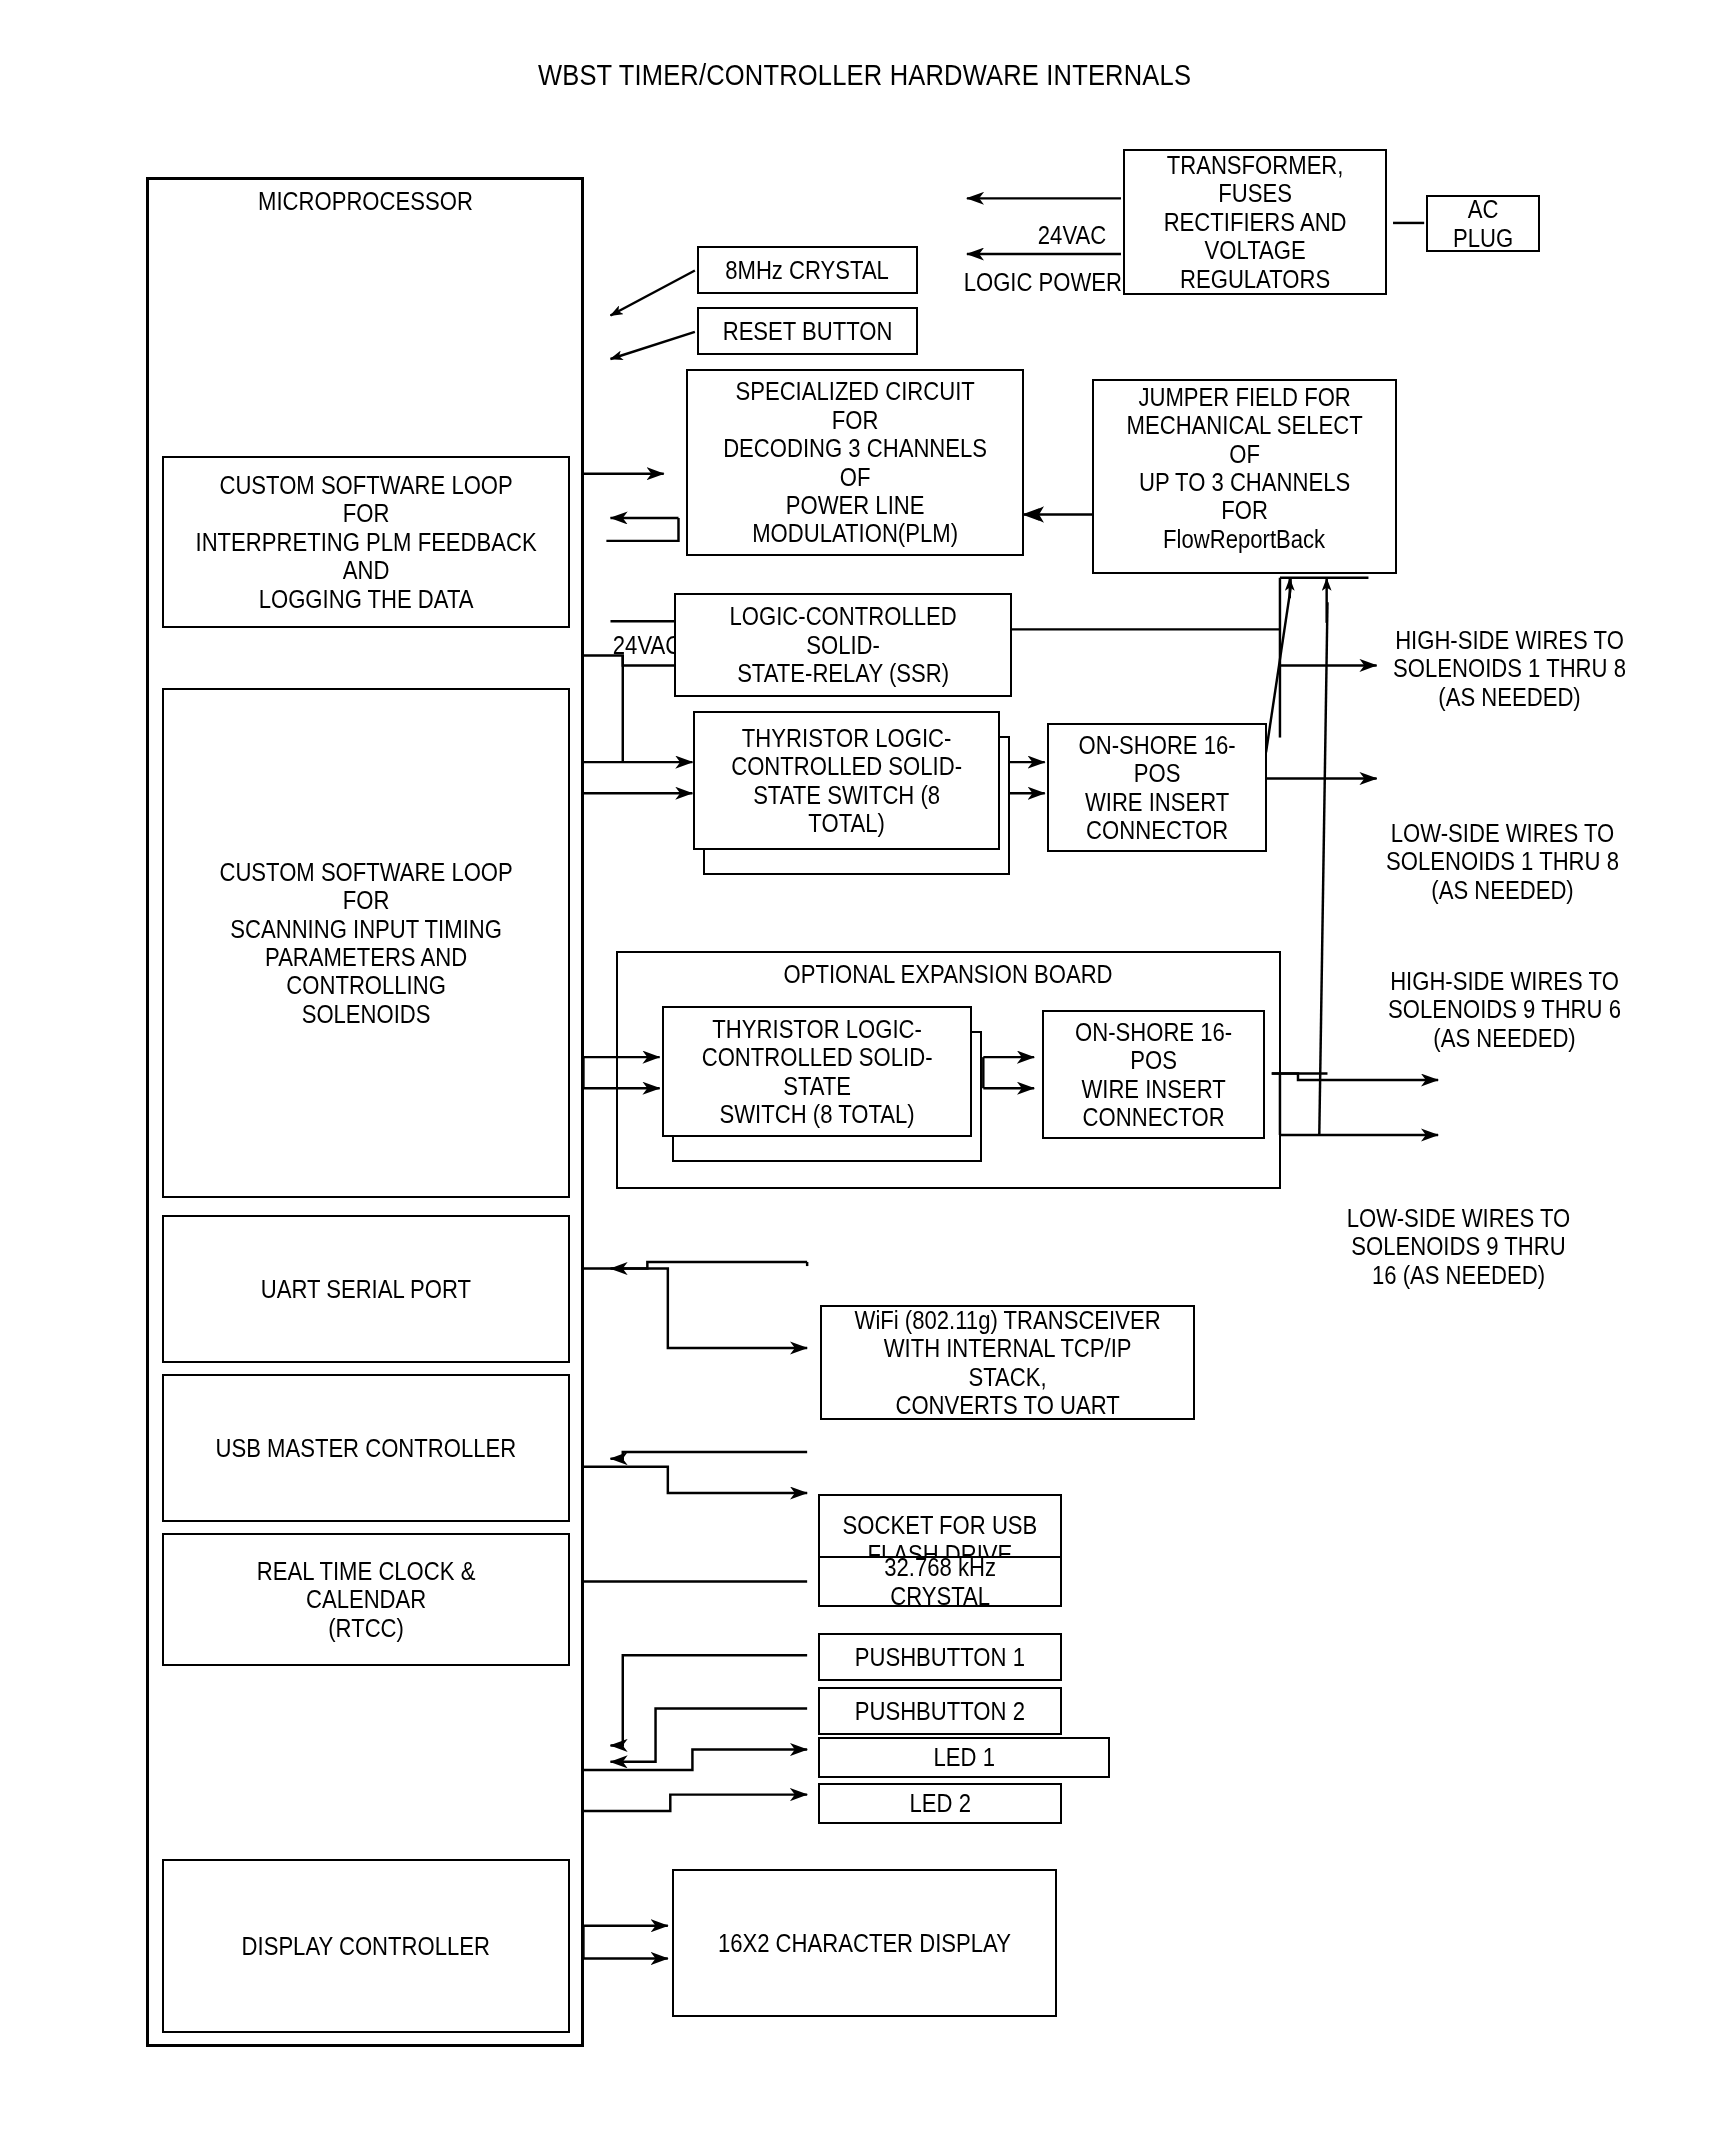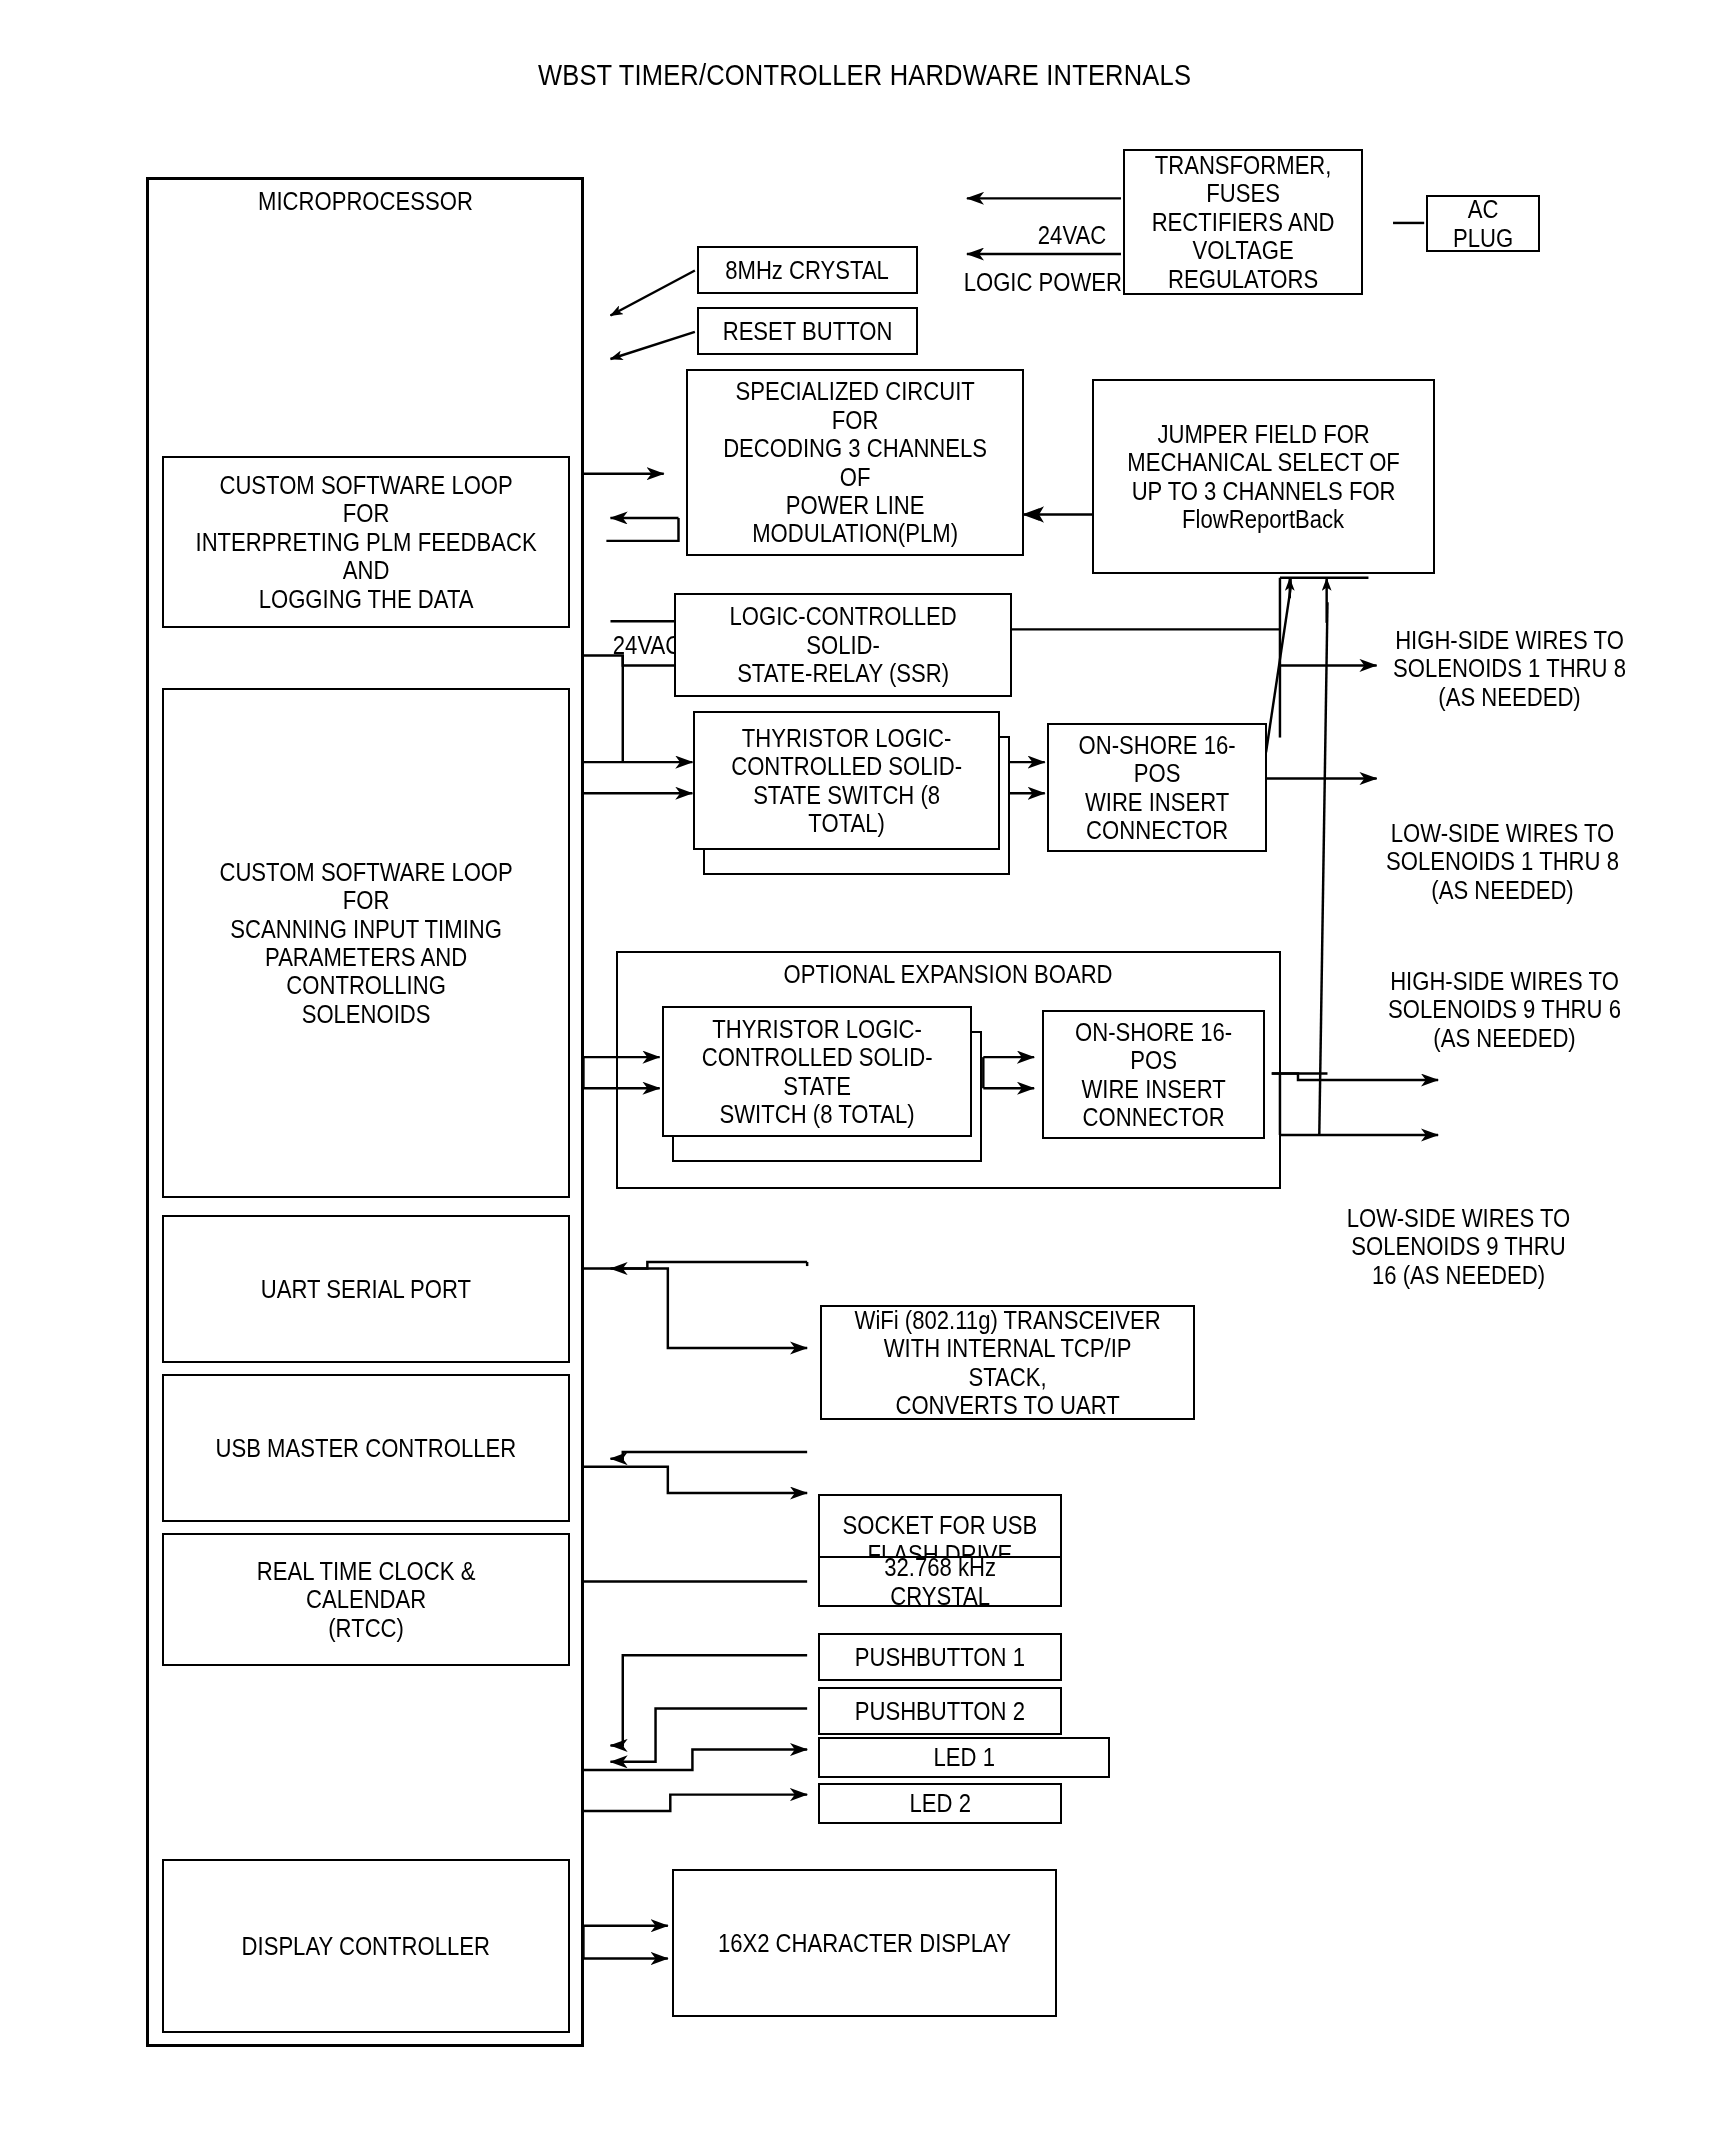--- a/index.html
+++ b/index.html
@@ -147,21 +147,21 @@
   <div class="bx" style="left:162px;top:1533px;width:408px;height:133px;">
     <span style="white-space:pre-line">REAL TIME CLOCK &amp; CALENDAR
 (RTCC)</span>
   </div>
 
 
   <div class="bx" style="left:162px;top:1859px;width:408px;height:174px;">
     <span style="white-space:pre-line">DISPLAY CONTROLLER</span>
   </div>
 
-  <div class="bx" style="left:1123px;top:149px;width:240px;height:146px;">
+  <div class="bx" style="left:1123px;top:149px;width:264px;height:146px;">
     <span style="white-space:pre-line">TRANSFORMER, FUSES
 RECTIFIERS AND
 VOLTAGE REGULATORS</span>
   </div>
 
   <div class="bx" style="left:1426px;top:195px;width:114px;height:57px;">
     <span>AC PLUG</span>
   </div>
 
   <div class="lbl" style="left:1027px;top:164px;width:90px;">
@@ -180,21 +180,21 @@
     <span>RESET BUTTON</span>
   </div>
 
   <div class="bx" style="left:674px;top:369px;width:338px;height:187px;margin-left:12px;">
     <span style="white-space:pre-line">SPECIALIZED CIRCUIT FOR
 DECODING 3 CHANNELS OF
 POWER LINE
 MODULATION(PLM)</span>
   </div>
 
-  <div class="bx" style="left:1092px;top:379px;width:343px;height:195px;flex-direction:column;justify-content:center;">
+  <div class="bx" style="left:1092px;top:379px;width:305px;height:195px;flex-direction:column;justify-content:flex-start;">
     <span style="white-space:pre-line">JUMPER FIELD FOR
 MECHANICAL SELECT OF
 UP TO 3 CHANNELS FOR</span>
     <span class="mix">FlowReportBack</span>
   </div>
   <svg style="position:absolute;left:1008px;top:498px;width:90px;height:33px" viewBox="0 0 110 40">
     <g stroke="#000" stroke-width="3" fill="none">
       <line x1="105" y1="20" x2="18" y2="20" marker-end="url(#ah)"></line>
     </g>
     <path d="M22,20 L44,10 L38,20 L44,30 Z" fill="#000"></path>

